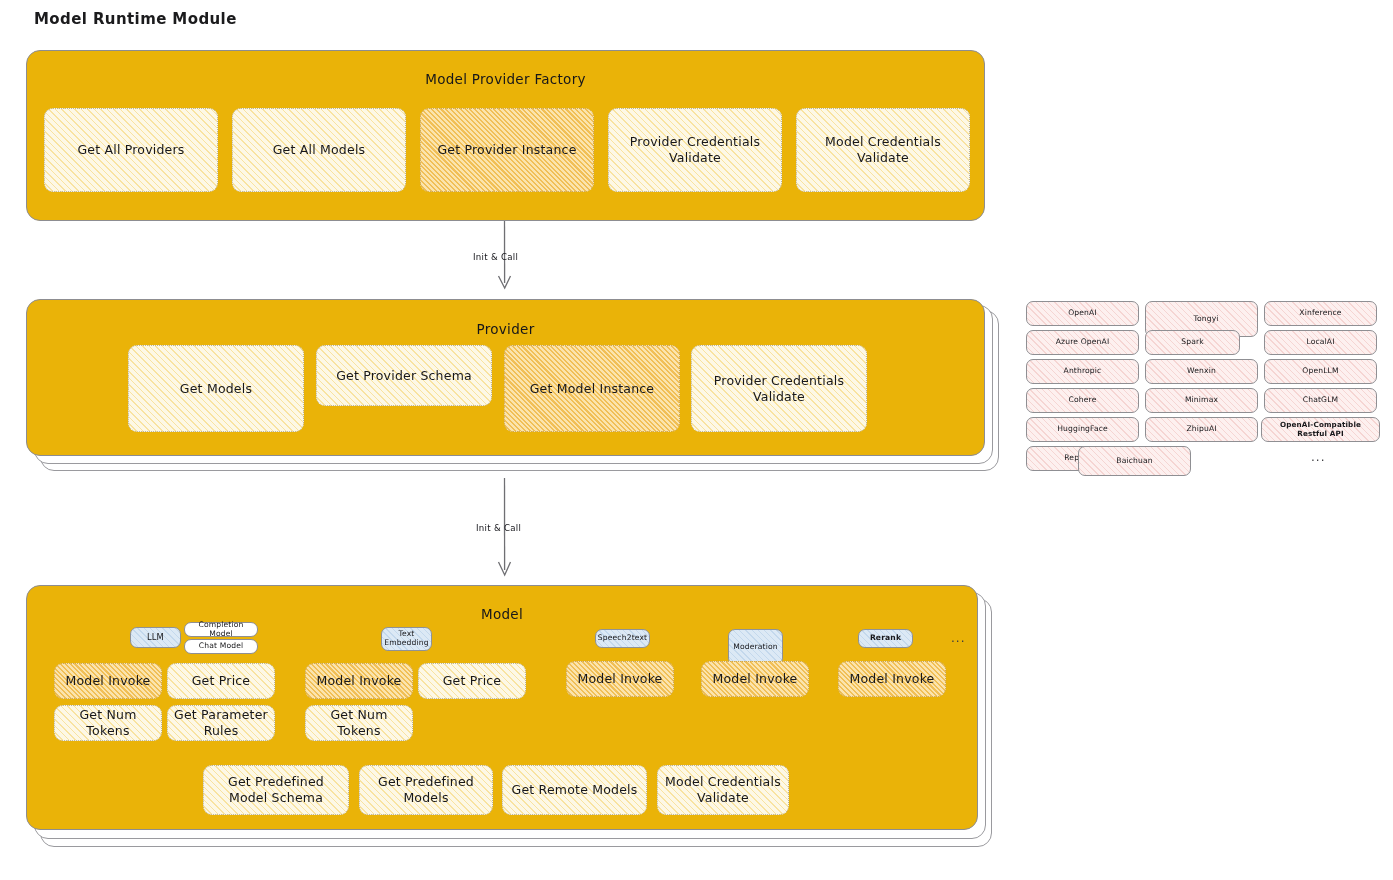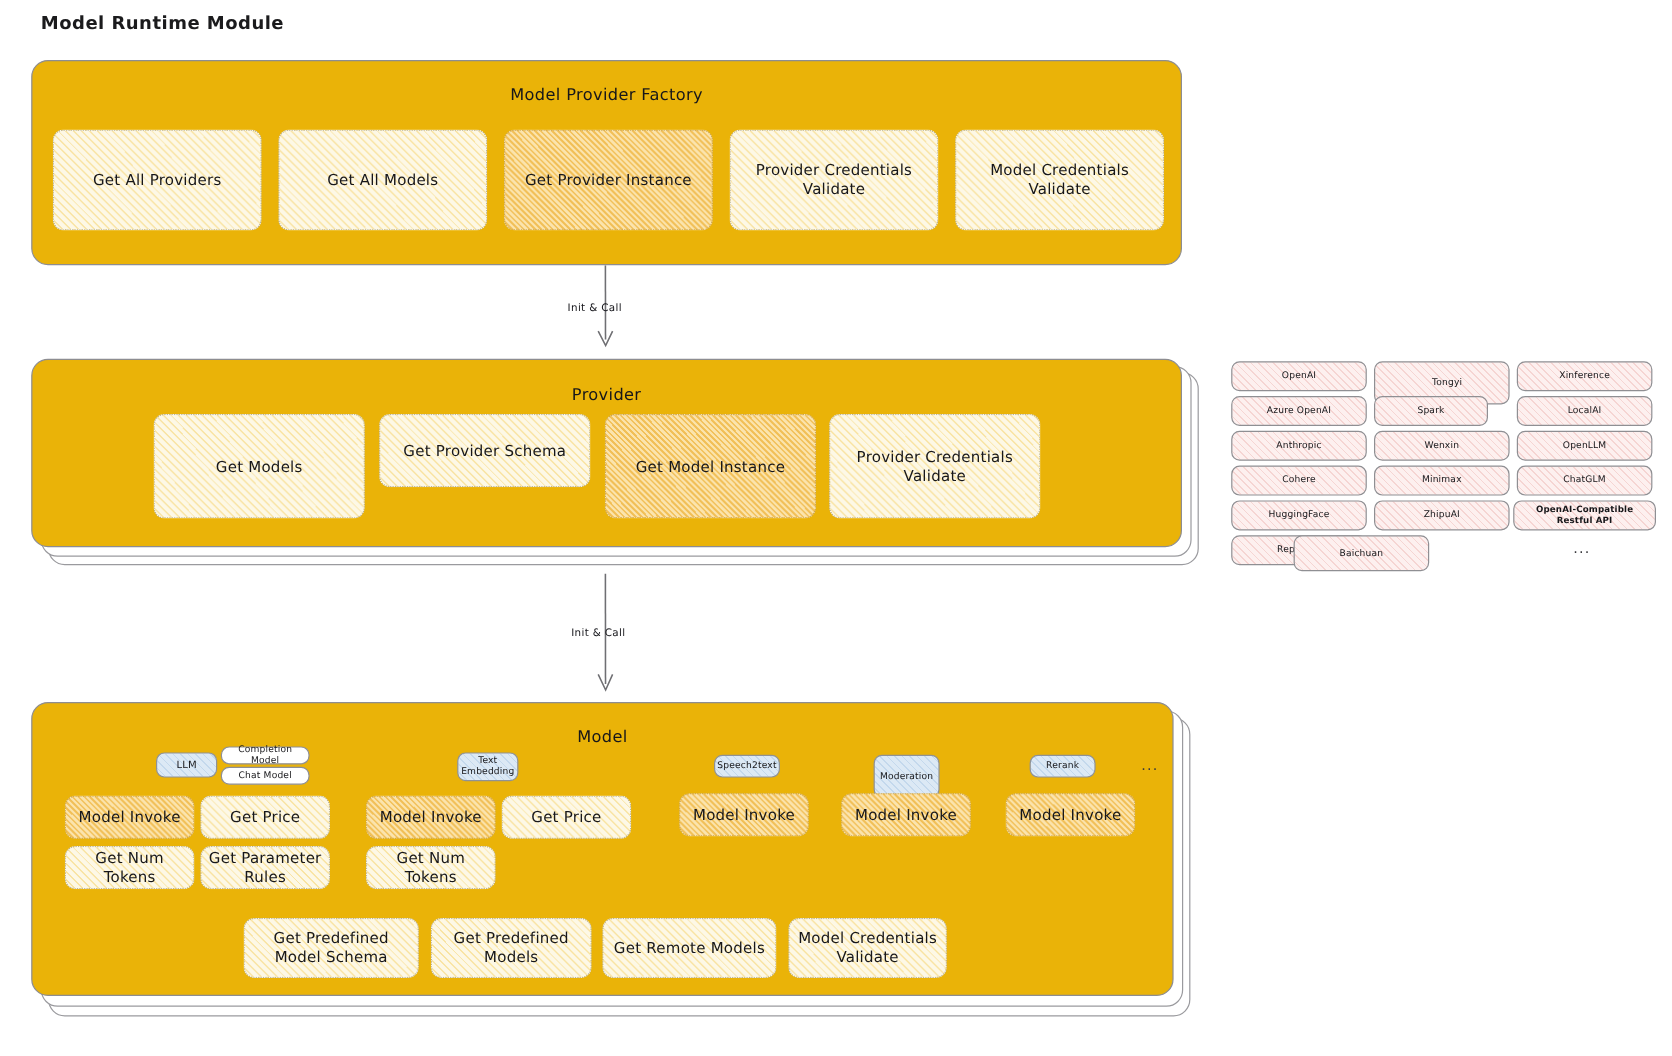--- a/index.html
+++ b/index.html
@@ -257,21 +257,21 @@
   <span>Model Invoke</span>
 </div>
 
 <div class="chip fill-blue" style="left:728px;top:629px;width:55px;height:36px;">
   <span>Moderation</span>
 </div>
 <div class="node fill-amber" style="left:701px;top:661px;width:108px;height:36px;">
   <span>Model Invoke</span>
 </div>
 
-<div class="chip fill-blue" style="left:858px;top:629px;width:55px;height:19px;">
+<div class="chip fill-blue" style="left:858px;top:629px;width:55px;height:19px;font-weight:bold;">
   <span>Rerank</span>
 </div>
 <div class="node fill-amber" style="left:838px;top:661px;width:108px;height:36px;">
   <span>Model Invoke</span>
 </div>
 
 <div class="ellipsis" style="left:951px;top:631px;">...</div>
 
 <div class="node fill-cream" style="left:203px;top:765px;width:146px;height:50px;">
   <span>Get Predefined Model Schema</span>

